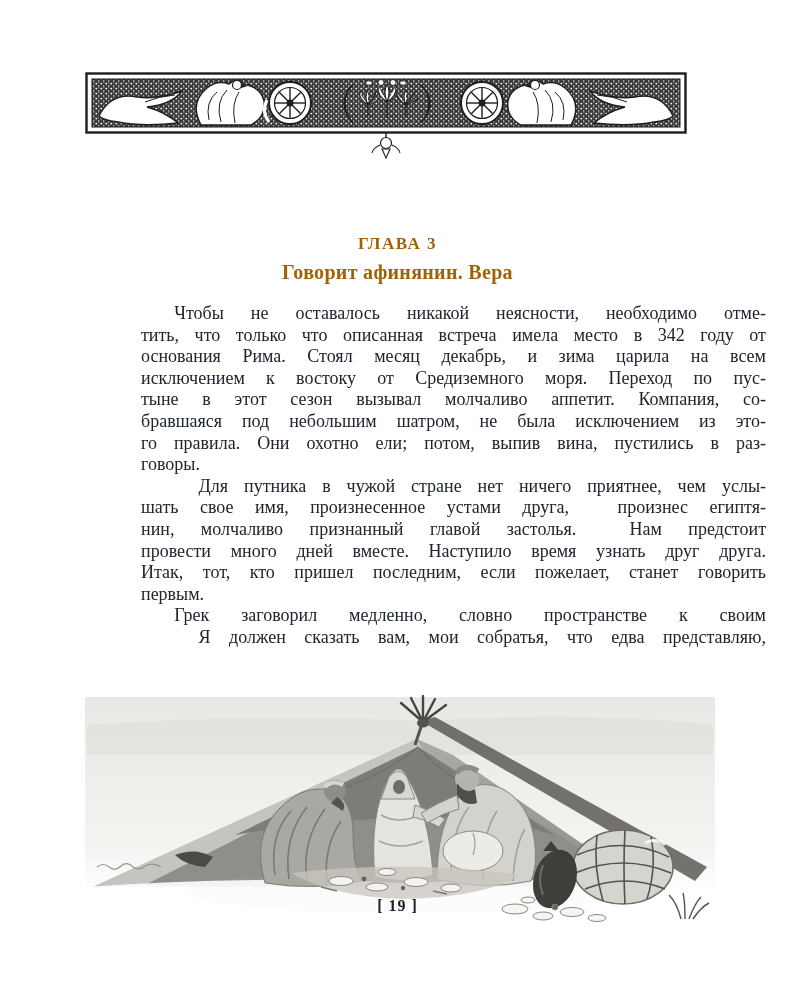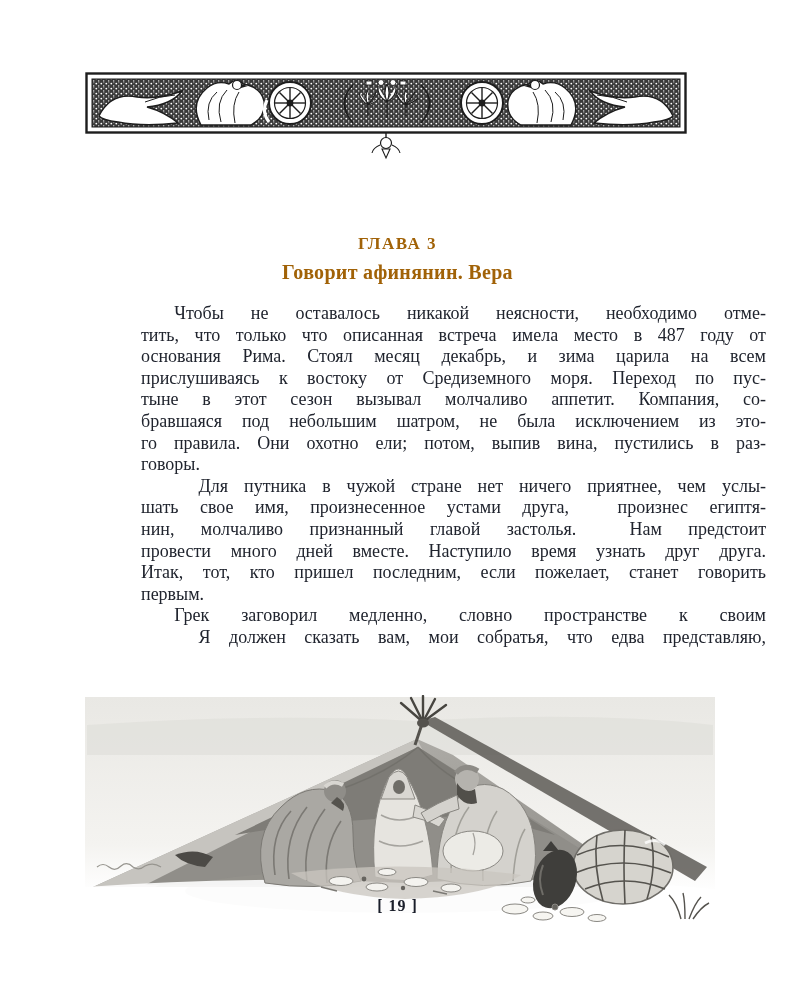--- a/index.html
+++ b/index.html
@@ -115,23 +115,23 @@
   </svg>
 
   <div class="heading">
     <div class="kicker">ГЛАВА 3</div>
     <div class="title">Говорит афинянин. Вера</div>
   </div>
 
   <div class="bodytext">
       <div class="para">
         <div class="line firstline">Чтобы не оставалось никакой неясности, необходимо отме-</div>
-        <div class="line">тить, что только что описанная встреча имела место в 487 году от</div>
+        <div class="line">тить, что только что описанная встреча имела место в 342 году от</div>
         <div class="line">основания Рима. Стоял месяц декабрь, и зима царила на всем</div>
-        <div class="line">прислушиваясь к востоку от Средиземного моря. Переход по пус-</div>
+        <div class="line">исключением к востоку от Средиземного моря. Переход по пус-</div>
         <div class="line">тыне в этот сезон вызывал молчаливо аппетит. Компания, со-</div>
         <div class="line">бравшаяся под небольшим шатром, не была исключением из это-</div>
         <div class="line">го правила. Они охотно ели; потом, выпив вина, пустились в раз-</div>
         <div class="line endline">говоры.</div>
       </div>
       <div class="para dialogue">
         <div class="line firstline">Для путника в чужой стране нет ничего приятнее, чем услы-</div>
         <div class="line">шать свое имя, произнесенное устами друга,   произнес египтя-</div>
         <div class="line">нин, молчаливо признанный главой застолья.   Нам предстоит</div>
         <div class="line">провести много дней вместе. Наступило время узнать друг друга.</div>

